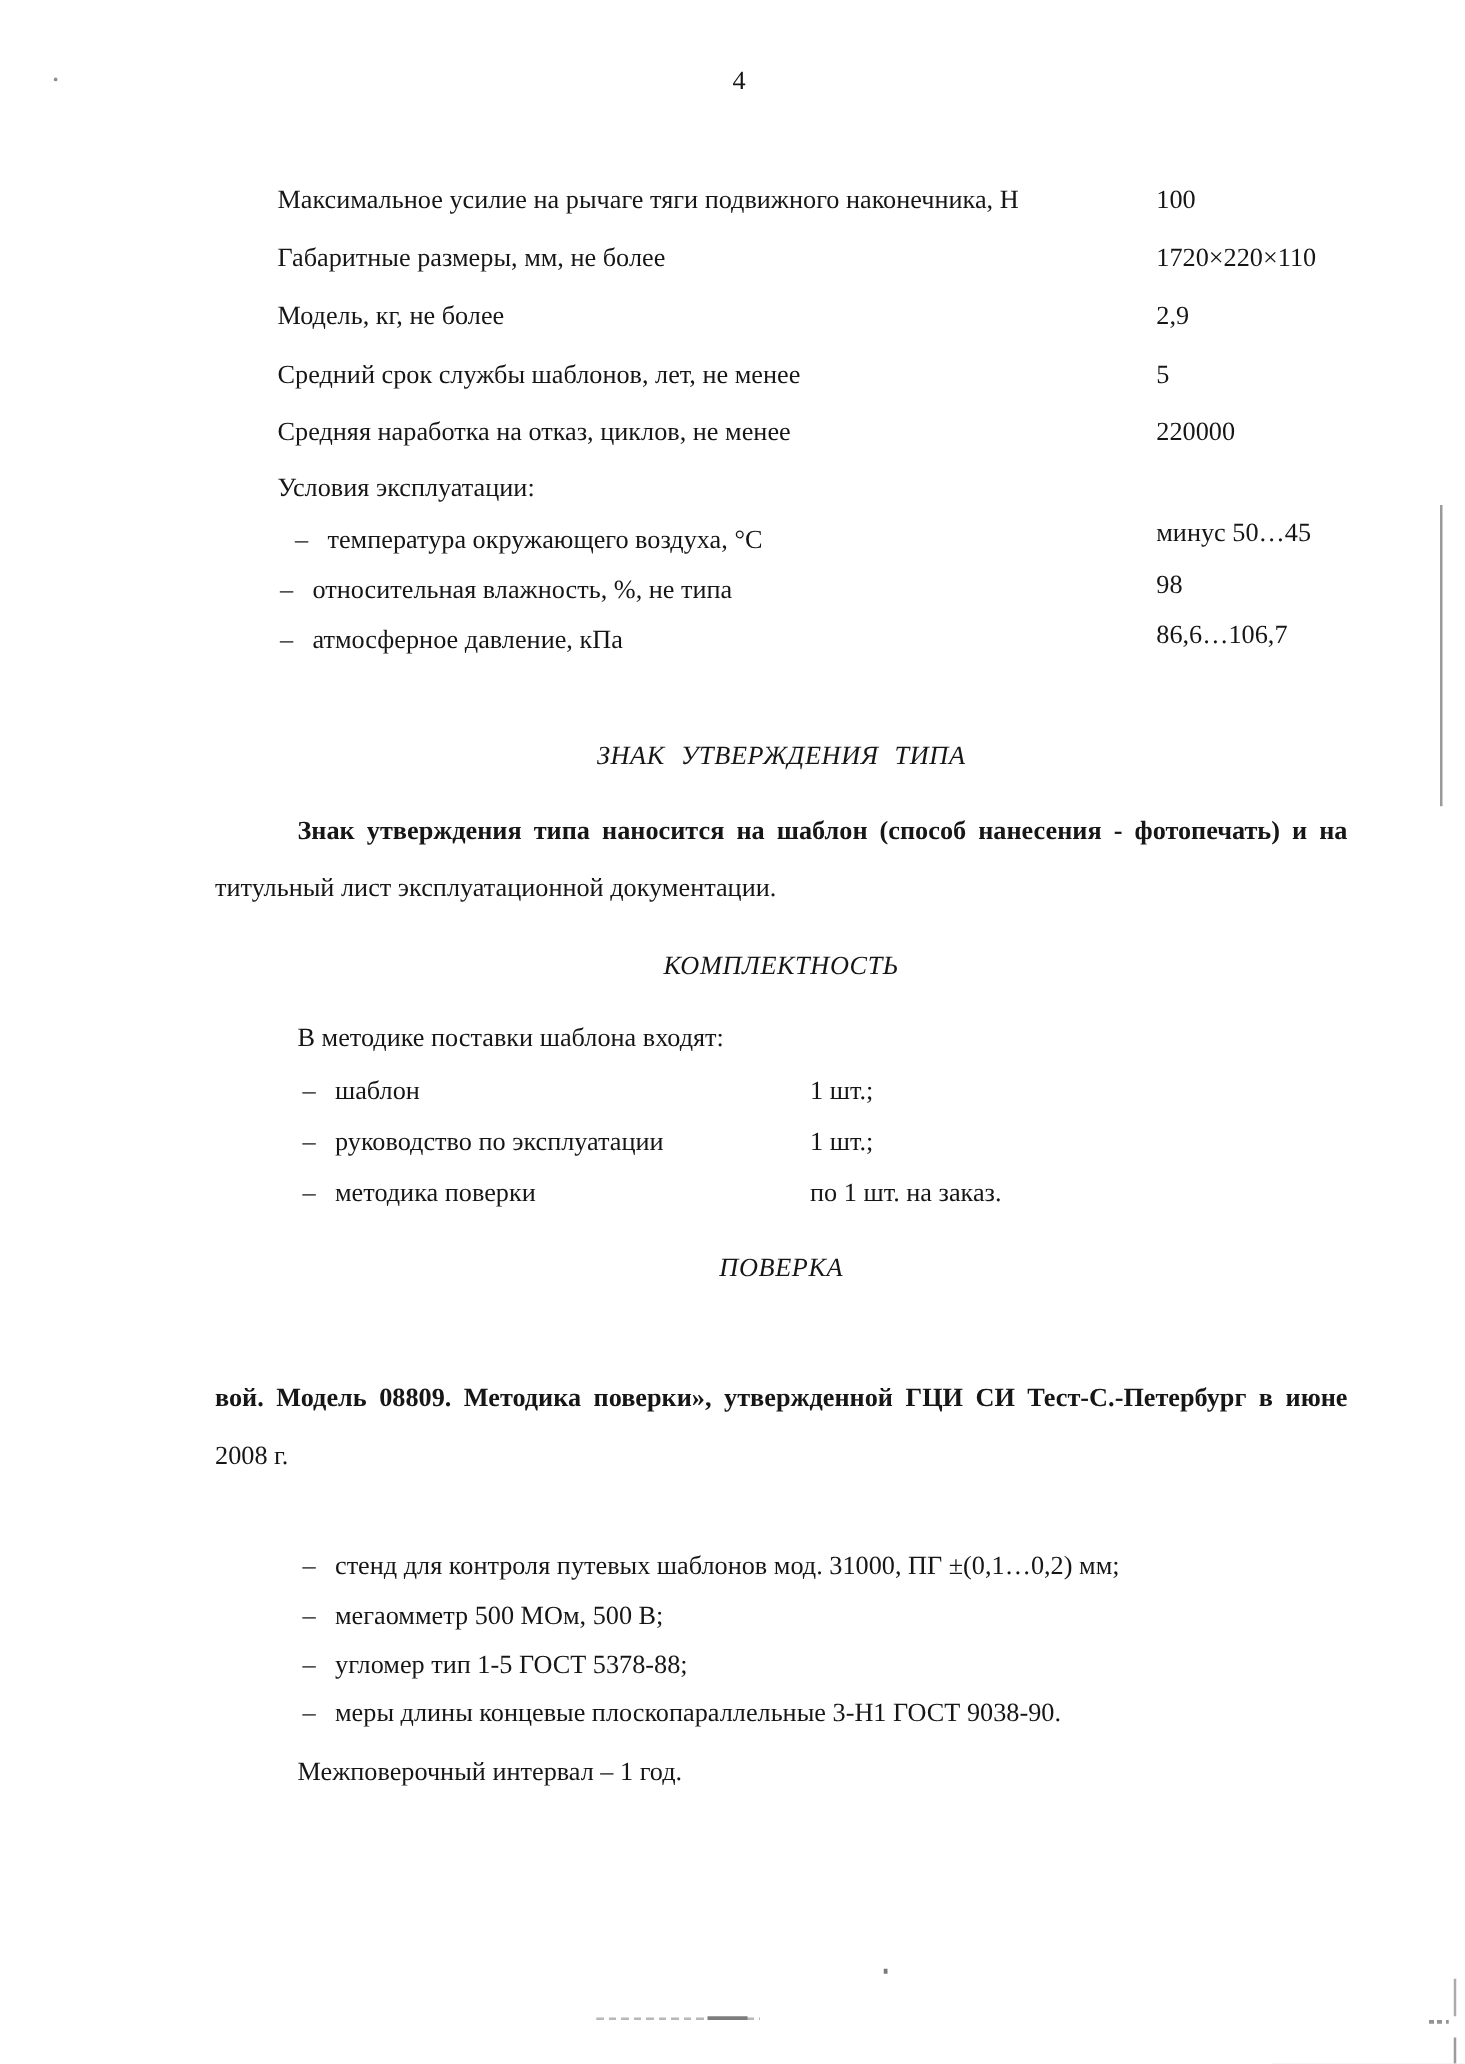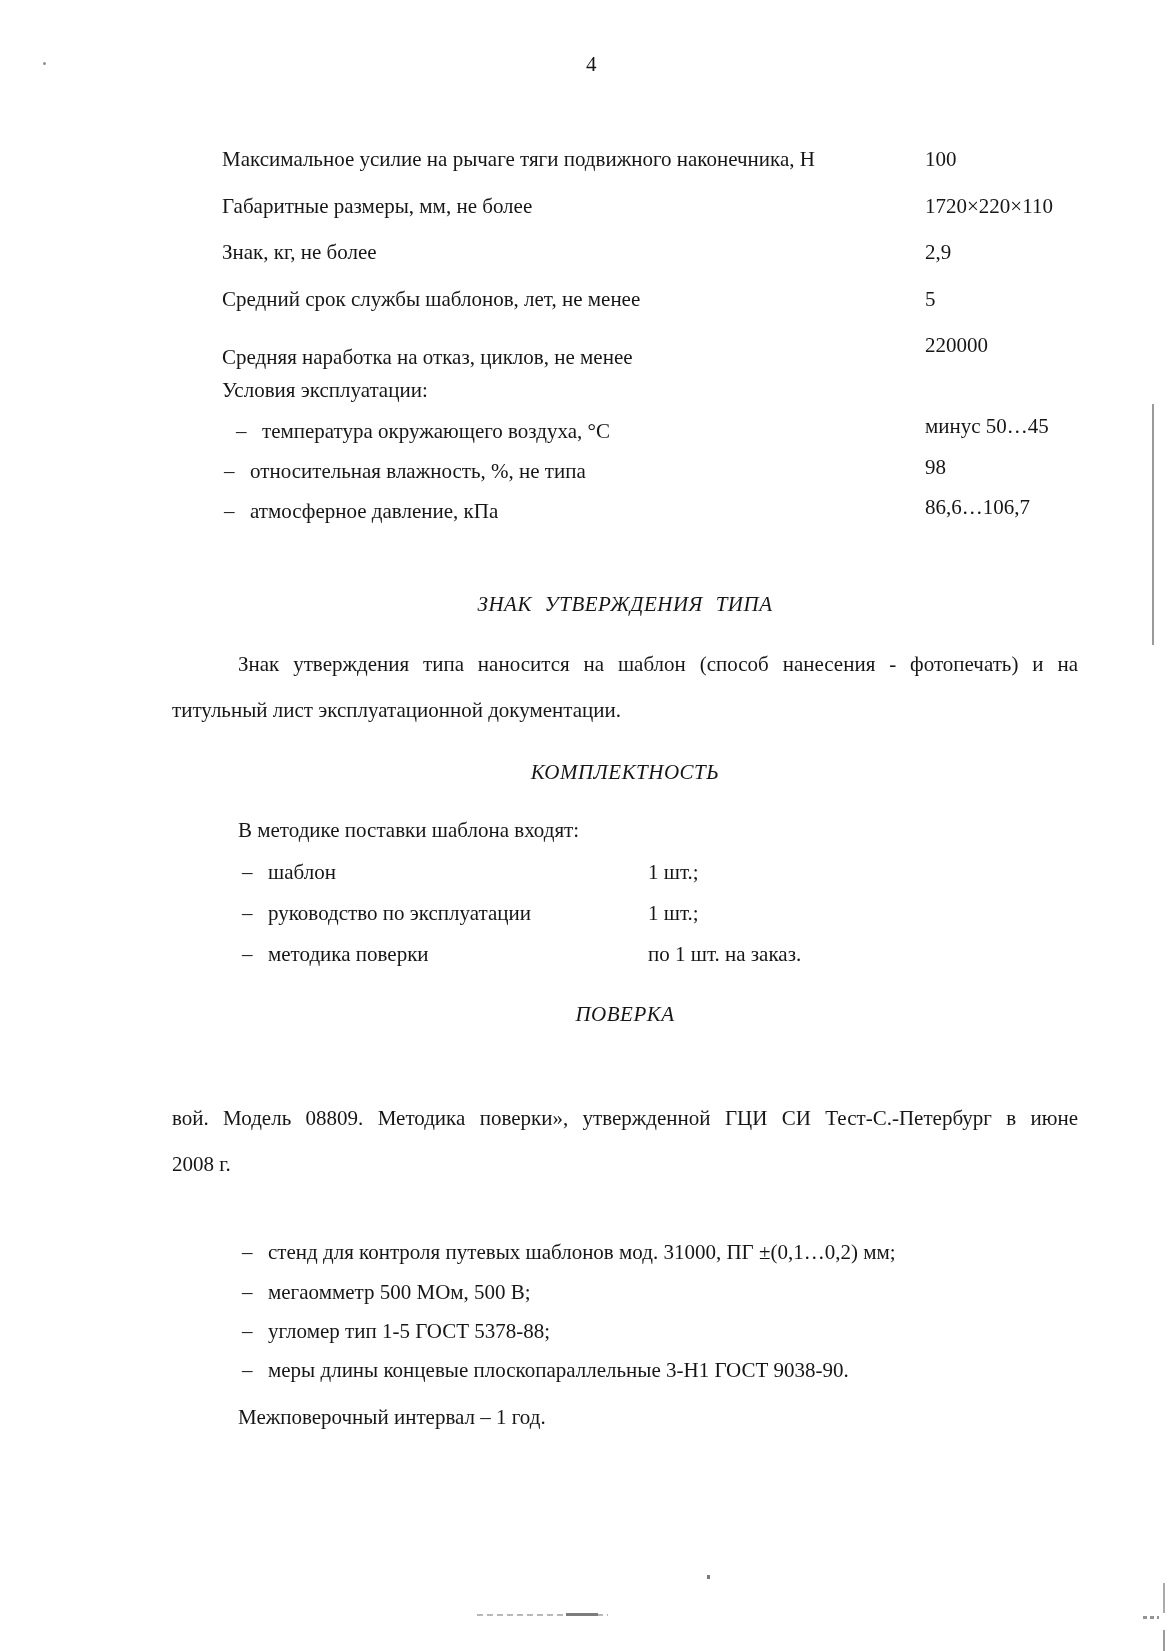--- a/index.html
+++ b/index.html
@@ -9,21 +9,21 @@
     margin:0 auto;
     background:#ffffff;
     font-family:"Liberation Serif","DejaVu Serif",serif;
     font-size:21px;
     color:#161616;
     overflow:hidden;
   }
   .abs{position:absolute;white-space:nowrap;line-height:1.15;}
   .heading{letter-spacing:0.5px;word-spacing:7px;}
   .center{left:625px;transform:translateX(-50%);font-style:italic;}
-  .just{white-space:normal;text-align:justify;text-align-last:justify;line-height:1.15;}
+  .just{white-space:normal;text-align:justify;text-align-last:justify;line-height:1.15;font-weight:bold;}
   .dash-cell{display:inline-block;width:26px;}
   .spec-dash-cell{display:inline-block;width:26px;}
   
   .artifact{position:absolute;pointer-events:none;}
   .dot-tl{left:43px;top:62px;width:3px;height:3px;background:#8f8f8f;border-radius:50%;}
   .vline-right{left:1152px;top:404px;width:2px;height:241px;background:#9a9a9a;}
   .dash-bottom{left:477px;top:1614px;width:131px;height:2px;
     background:repeating-linear-gradient(90deg,#b8b8b8 0 6px,transparent 6px 10px);}
   .dash-bottom-dark{left:566px;top:1613px;width:32px;height:3px;background:#7d7d7d;}
   .dot-bottom{left:707px;top:1575px;width:3px;height:4px;background:#7a7a7a;}
@@ -38,27 +38,27 @@
 <div class="page">
 
   <div class="abs" style="left:586px;top:52px">4</div>
 
   <div class="abs" style="left:222px;top:147px">Максимальное усилие на рычаге тяги подвижного наконечника, Н</div>
   <div class="abs" style="left:925px;top:147px">100</div>
 
   <div class="abs" style="left:222px;top:194px">Габаритные размеры, мм, не более</div>
   <div class="abs" style="left:925px;top:194px">1720×220×110</div>
 
-  <div class="abs" style="left:222px;top:240px">Знак, кг, не более</div>
+  <div class="abs" style="left:222px;top:240px">Модель, кг, не более</div>
   <div class="abs" style="left:925px;top:240px">2,9</div>
 
   <div class="abs" style="left:222px;top:287px">Средний срок службы шаблонов, лет, не менее</div>
   <div class="abs" style="left:925px;top:287px">5</div>
 
-  <div class="abs" style="left:222px;top:345px">Средняя наработка на отказ, циклов, не менее</div>
+  <div class="abs" style="left:222px;top:333px">Средняя наработка на отказ, циклов, не менее</div>
   <div class="abs" style="left:925px;top:333px">220000</div>
 
   <div class="abs" style="left:222px;top:378px">Условия эксплуатации:</div>
 
   <div class="abs" style="left:236px;top:419px"><span class="spec-dash-cell">–</span><span>температура окружающего воздуха, °С</span></div>
   <div class="abs" style="left:925px;top:414px">минус 50…45</div>
 
   <div class="abs" style="left:224px;top:459px"><span class="spec-dash-cell">–</span><span>относительная влажность, %, не типа</span></div>
   <div class="abs" style="left:925px;top:455px">98</div>
 

